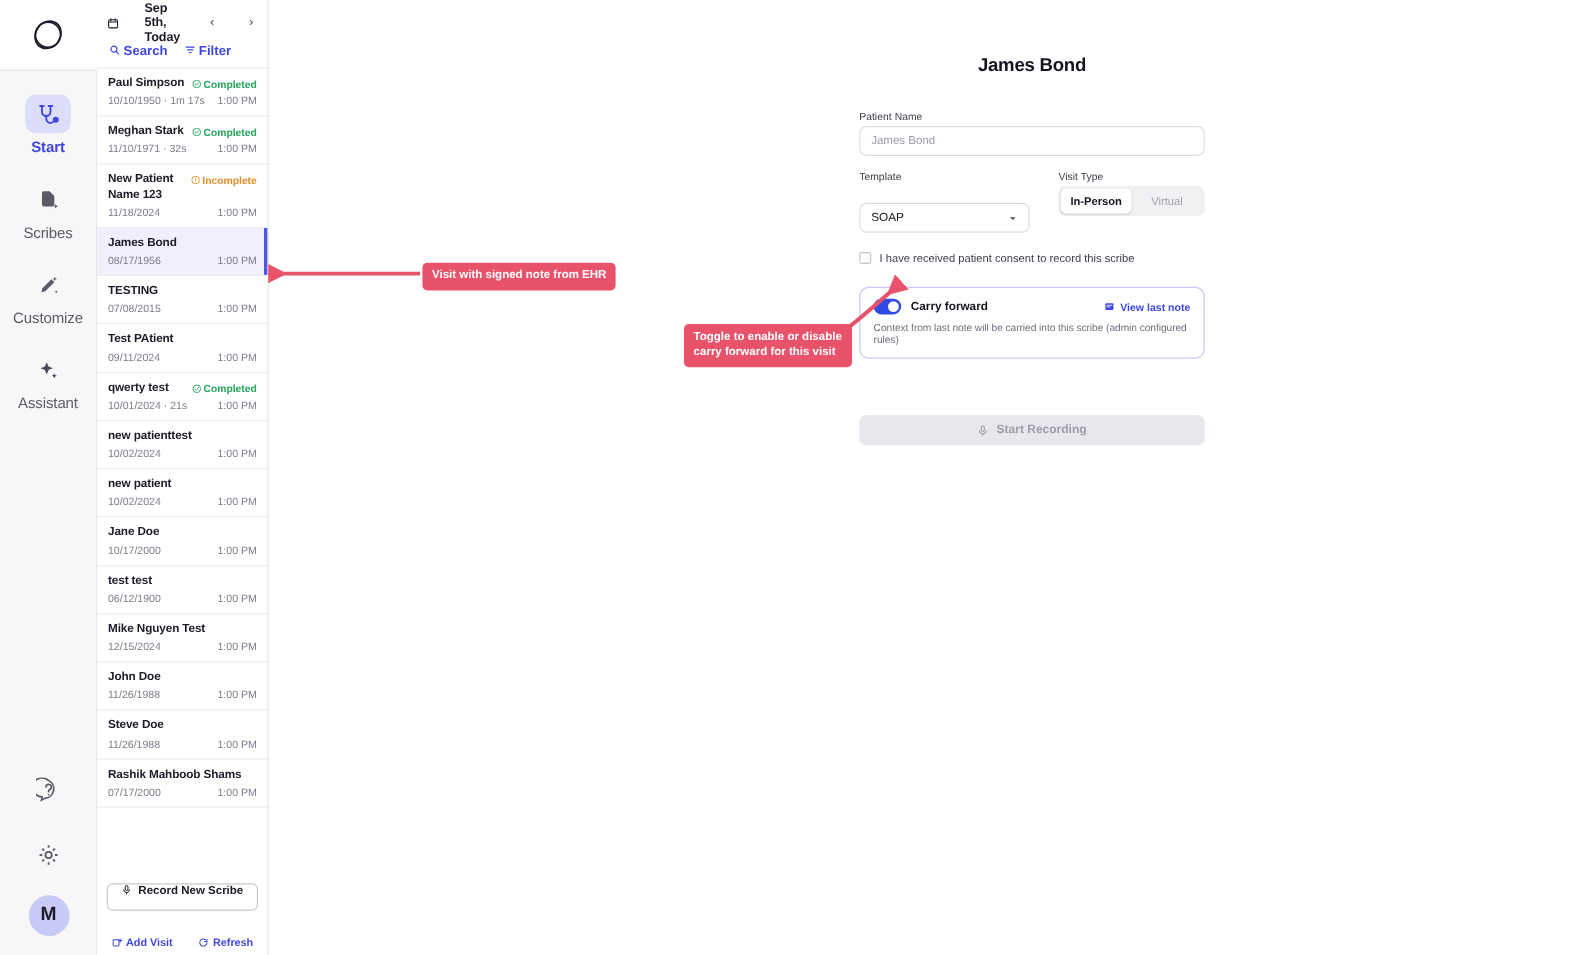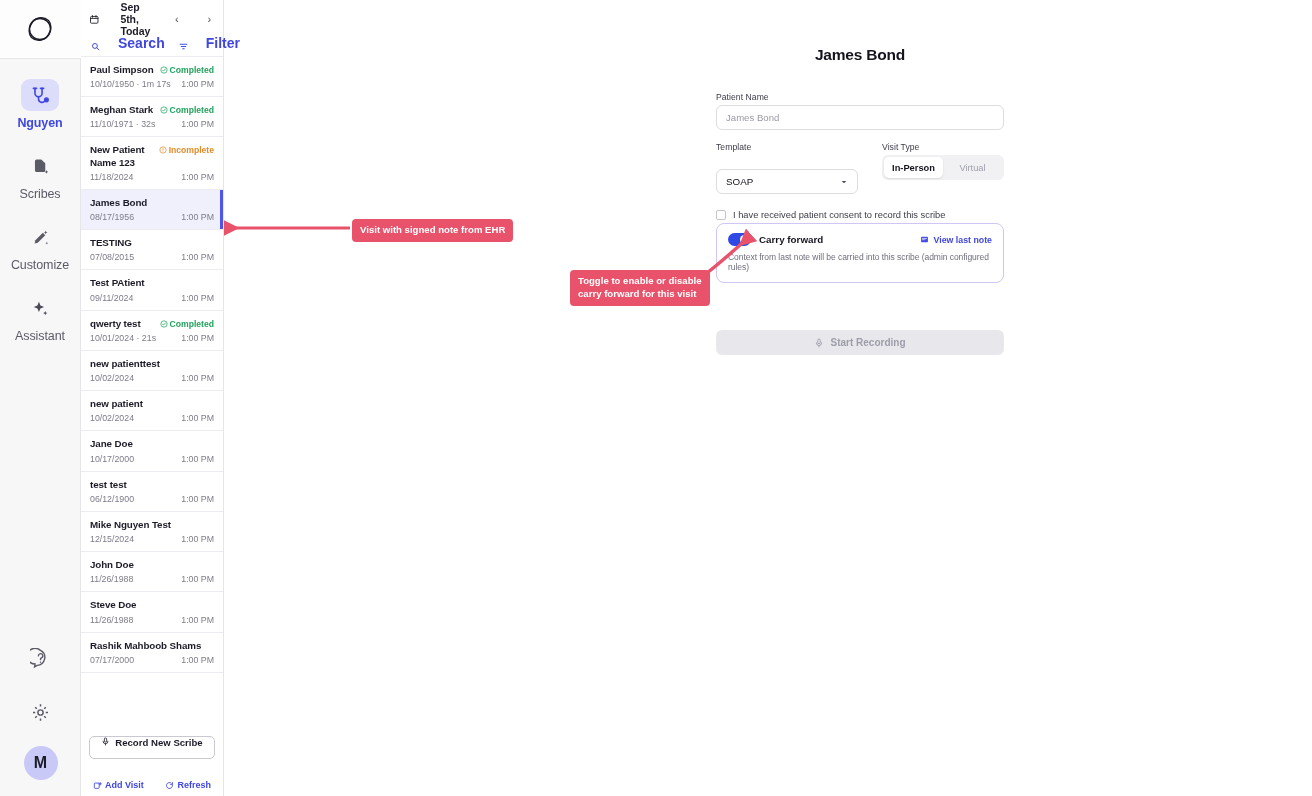--- a/index.html
+++ b/index.html
@@ -101,22 +101,22 @@
     width: 12px; text-align: center;
     cursor: pointer;
   }
   #tools-row {
     display: flex; align-items: center;
     gap: 14px;
     height: 26px;
     padding-left: 2px;
   }
   .tool-btn {
-    display: flex; align-items: flex-end; gap: 18px;
-    font-size: 14px; font-weight: 700;
+    display: flex; align-items: flex-start; gap: 3px;
+    font-size: 11px; font-weight: 700;
     color: #3f47e0;
     cursor: pointer;
   }
 
   #visit-list {
     flex: 1;
     overflow: hidden;
     border-top: 1px solid #ececf0;
   }
   .visit-row {
@@ -262,21 +262,21 @@
     width: 10px; height: 10px;
     border: 1px solid #c5c5d0;
     border-radius: 2px;
     background: #fff;
     cursor: pointer;
     flex-shrink: 0;
   }
   #consent-text { font-size: 9.3px; color: #3c3c48; }
 
   #carry-card {
-    margin-top: 3px;
+    margin-top: 19px;
     width: 288px;
     border: 1px solid #cfc6f5;
     border-radius: 8px;
     padding: 9px 11px 10px 11px;
   }
   #cc-top {
     display: flex; align-items: center;
     justify-content: space-between;
   }
   #cc-left { display: flex; align-items: center; gap: 8px; }
@@ -349,21 +349,21 @@
 
   <div class="nav-item active">
     <div class="nav-icon-box">
       <svg width="19" height="19" viewBox="0 0 24 24" fill="none" stroke="#3f47e0" stroke-width="2" stroke-linecap="round" stroke-linejoin="round">
         <path d="M5 3v6a4.5 4.5 0 0 0 9 0V3"></path>
         <path d="M3 3h4M12 3h4"></path>
         <path d="M9.5 13.5v2.5a4.5 4.5 0 0 0 8 3"></path>
         <circle cx="19.5" cy="17.5" r="2.2" fill="#3f47e0"></circle>
       </svg>
     </div>
-    <div class="nav-label">Nguyen</div>
+    <div class="nav-label">Start</div>
   </div>
 
   <div class="nav-item">
     <div class="nav-icon-box">
       <svg width="19" height="19" viewBox="0 0 24 24">
         <path d="M5 3h8l5 5v9a2 2 0 0 1-2 2H7a2 2 0 0 1-2-2V5a2 2 0 0 1 2-2z" fill="#5b5b66"></path>
         <path d="M19.5 16.5l.7 1.6 1.6.7-1.6.7-.7 1.6-.7-1.6-1.6-.7 1.6-.7z" fill="#5b5b66"></path>
       </svg>
     </div>
     <div class="nav-label">Scribes</div>

